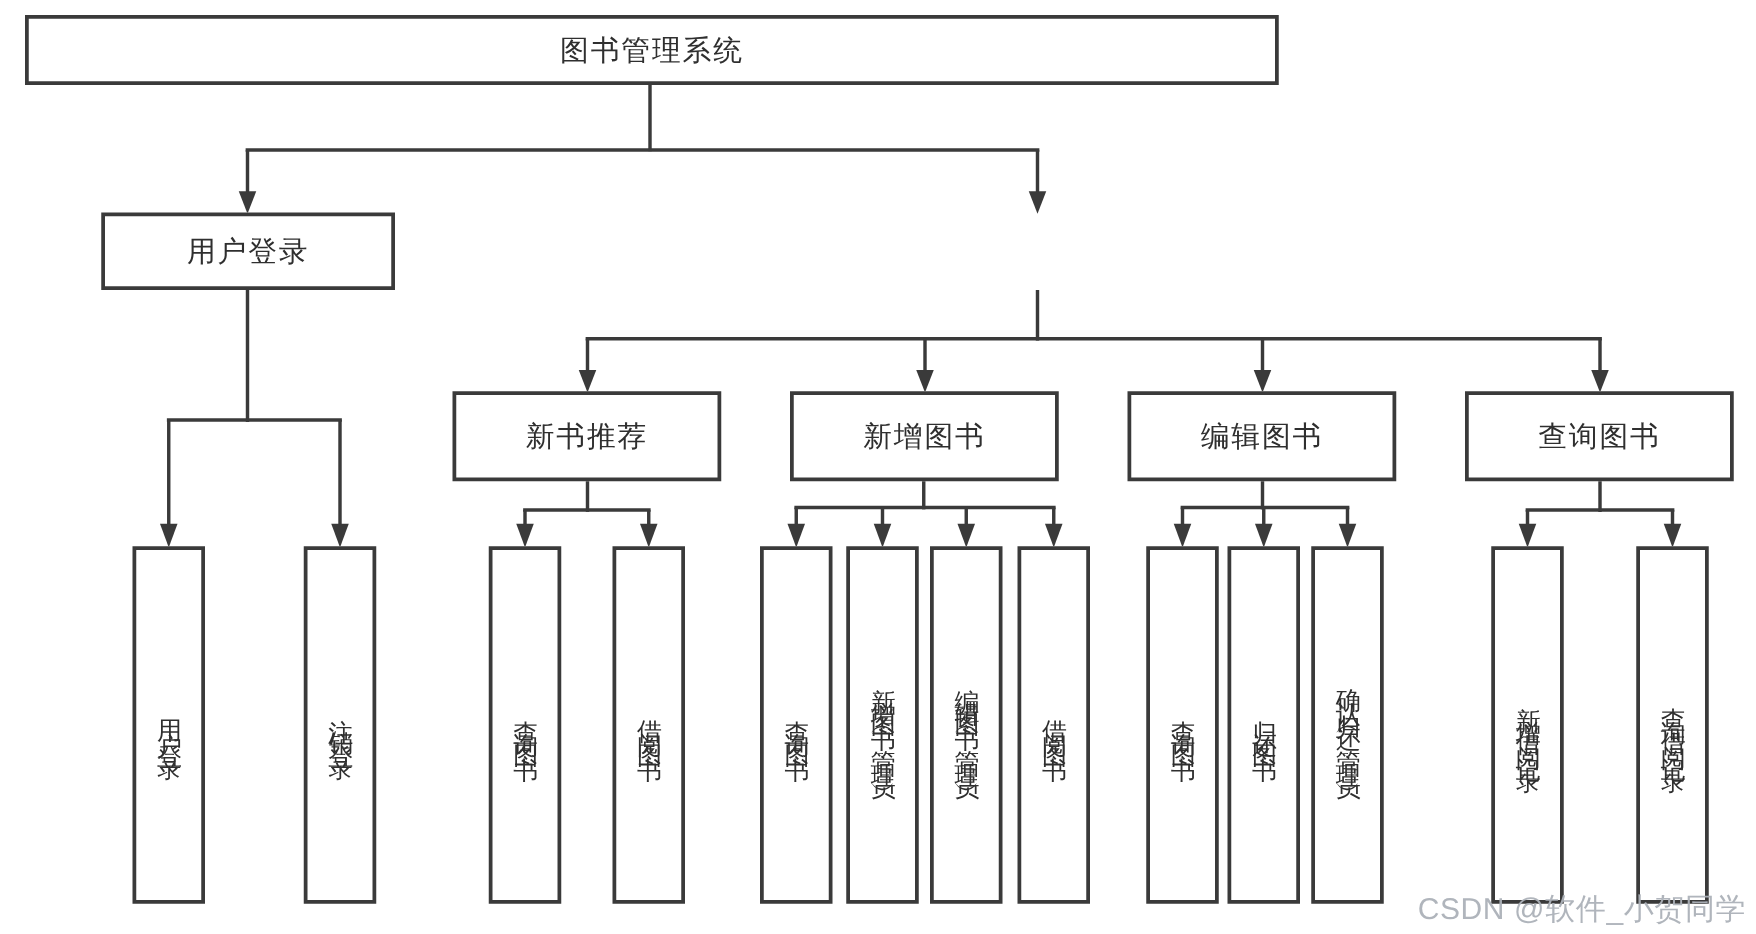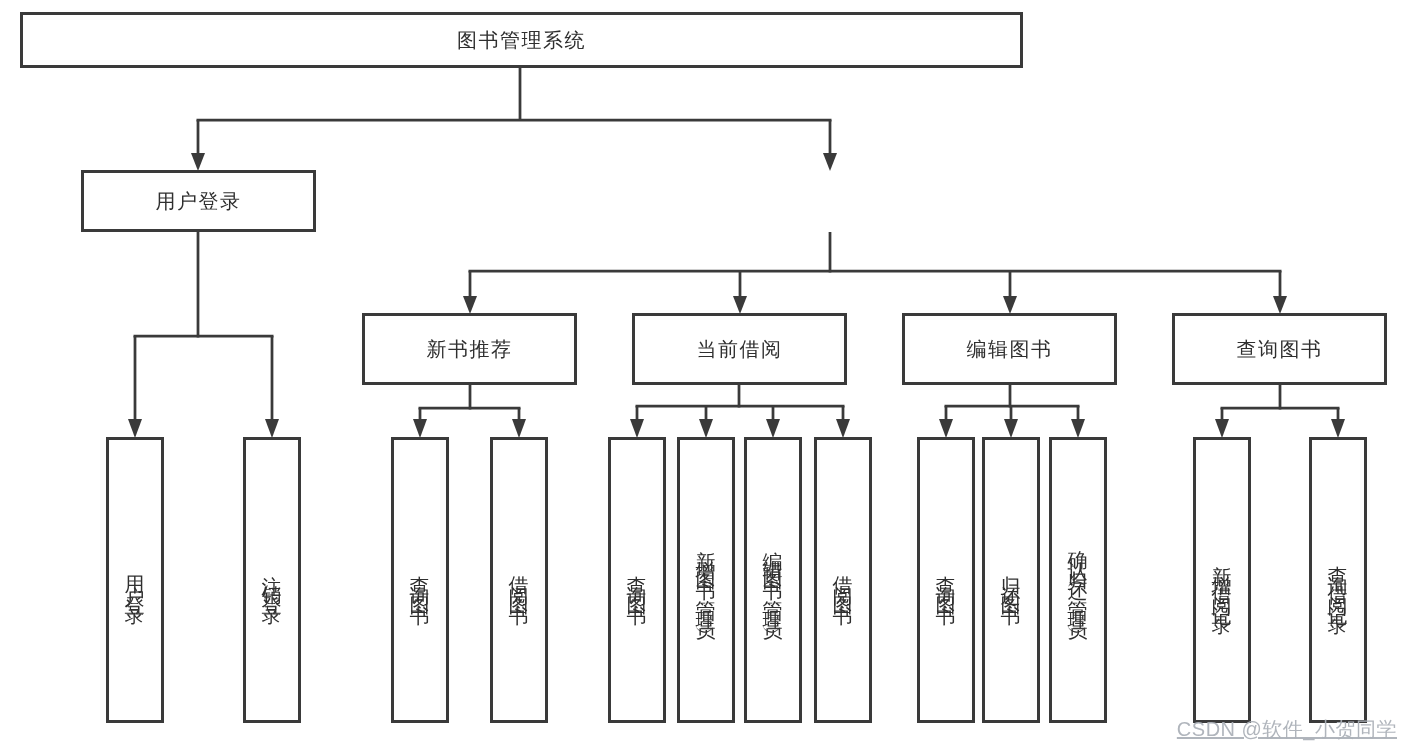--- a/index.html
+++ b/index.html
@@ -18,41 +18,40 @@
   svg.connectors path { fill:#3a3a3a; stroke:none; }
   .box {
     position:absolute;
     box-sizing:border-box;
     border:3px solid #3a3a3a;
     background:#ffffff;
     display:flex; align-items:center; justify-content:center;
     color:#2f2f2f;
     z-index:1;
   }
-  .hbox { font-size:20px; letter-spacing:1.5px; }
+  .hbox { font-size:23px; letter-spacing:1.5px; }
   .root { left:20px; top:12px; width:1003px; height:56px; }
   .lvl2 { top:170px; width:235px; height:62px; }
   .lvl3 { top:313px; width:215px; height:72px; }
   .leaf {
     top:437px; width:58px; height:286px;
     writing-mode:vertical-rl;
     text-orientation:mixed;
     font-size:20px;
     letter-spacing:10px;
     line-height:1;
   }
   .watermark {
     position:absolute;
     right:8px; bottom:4px;
-    font-size:20px;
+    font-size:24px;
     color:rgba(172,177,184,0.95);
     letter-spacing:0.5px;
     z-index:3;
     white-space:nowrap;
-    text-decoration:underline;
   }
 </style>
 </head>
 <body>
 
 <div class="stage">
 
   <svg class="connectors" width="1405" height="747" viewBox="0 0 1405 747">
 
     <line x1="520" y1="68" x2="520" y2="121"></line>
@@ -113,21 +112,21 @@
     <path d="M1215 419 L1229 419 L1222 438 Z"></path>
     <line x1="1338" y1="408" x2="1338" y2="421"></line>
     <path d="M1331 419 L1345 419 L1338 438 Z"></path>
   </svg>
 
   <div class="box hbox root">图书管理系统</div>
 
   <div class="box hbox lvl2" style="left:81px">用户登录</div>
 
   <div class="box hbox lvl3" style="left:362px">新书推荐</div>
-  <div class="box hbox lvl3" style="left:632px">当前借阅</div>
+  <div class="box hbox lvl3" style="left:632px">新增图书</div>
   <div class="box hbox lvl3" style="left:902px">编辑图书</div>
   <div class="box hbox lvl3" style="left:1172px">查询图书</div>
 
   <div class="box leaf" style="left:106px">用户登录</div>
   <div class="box leaf" style="left:243px">注销登录</div>
 
   <div class="box leaf" style="left:391px">查询图书</div>
   <div class="box leaf" style="left:490px">借阅图书</div>
 
   <div class="box leaf" style="left:608px">查询图书</div>

